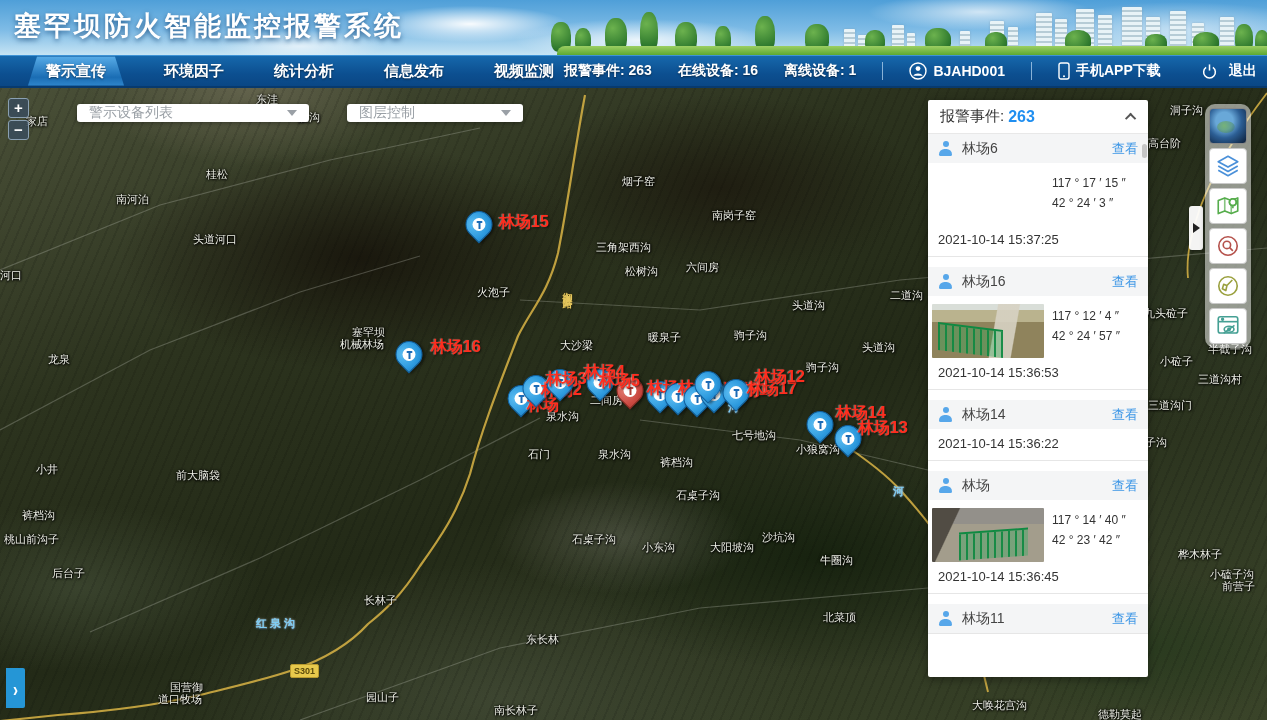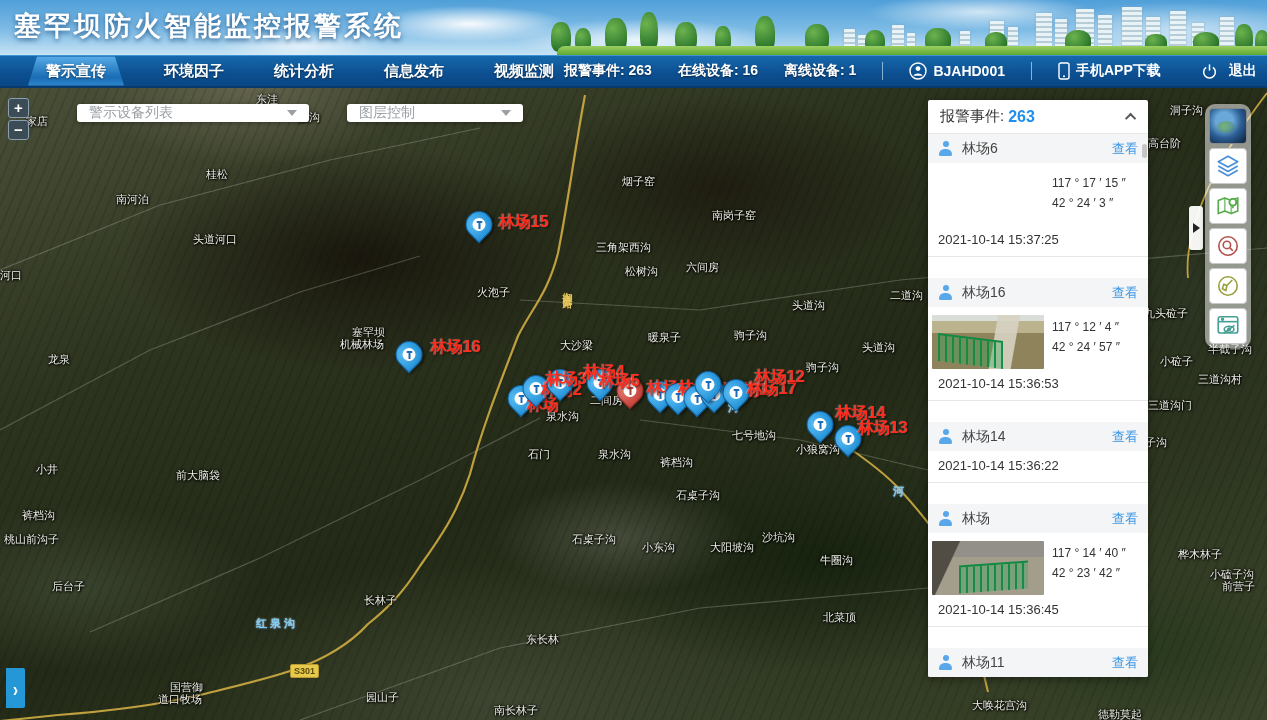--- a/index.html
+++ b/index.html
@@ -96,21 +96,21 @@
 
   
   .alarm-panel{position:absolute;left:928px;top:12px;width:220px;height:577px;background:#fff;z-index:6;
     border-radius:2px;box-shadow:0 2px 8px rgba(0,0,0,.4);overflow:hidden;}
   .ap-header{height:34px;display:flex;align-items:center;padding:0 12px;border-bottom:1px solid #e8e8e8;}
   .ap-title{font-size:15px;color:#333;}
   .ap-count{font-size:16px;font-weight:bold;color:#1f8ef0;margin-left:4px;}
   .ap-caret{margin-left:auto;width:8px;height:8px;border-left:2px solid #555;border-top:2px solid #555;
     transform:rotate(45deg) translateY(2px);cursor:pointer;}
   .ap-scroll{position:absolute;right:1px;top:44px;width:5px;height:14px;background:#c6c6c6;border-radius:3px;cursor:pointer;}
-  .ap-item{border-bottom:1px solid #e6e6e6;margin-bottom:21px;cursor:pointer;}
+  .ap-item{border-bottom:1px solid #e6e6e6;margin-bottom:10px;cursor:pointer;}
   .ap-item-head{height:29px;display:flex;align-items:center;background:#f4f5f6;padding:0 10px;}
   .p-icon{position:relative;width:15px;height:15px;flex:none;}
   .p-icon::before{content:"";position:absolute;top:0;left:4.5px;width:6px;height:6px;border-radius:50%;background:#57a7ea;}
   .p-icon::after{content:"";position:absolute;bottom:0;left:1px;width:13px;height:7px;border-radius:7px 7px 2px 2px;background:#57a7ea;}
   .ap-name{margin-left:9px;font-size:14px;color:#444;}
   .ap-view{margin-left:auto;font-size:13px;color:#3e97e6;cursor:pointer;}
   .ap-body{display:flex;padding:8px 6px 0 4px;}
   .thumb{width:112px;height:54px;flex:none;position:relative;overflow:hidden;border-radius:1px;}
   .fence{position:absolute;left:6px;bottom:4px;width:58%;height:52%;transform:skewY(7deg);
     background:repeating-linear-gradient(90deg,rgba(16,138,66,.95) 0 2px,rgba(40,170,90,.35) 2px 7px);
@@ -283,21 +283,21 @@
         <span class="map-label" style="left: 176px; top: 380px;">前大脑袋</span>
         <span class="map-label" style="left: 676px; top: 400px;">石桌子沟</span>
         <span class="map-label" style="left: 572px; top: 444px;">石桌子沟</span>
         <span class="map-label" style="left: 642px; top: 452px;">小东沟</span>
         <span class="map-label" style="left: 710px; top: 452px;">大阳坡沟</span>
         <span class="map-label" style="left: 762px; top: 442px;">沙坑沟</span>
         <span class="map-label" style="left: 820px; top: 465px;">牛圈沟</span>
         <span class="map-label" style="left: 823px; top: 522px;">北菜顶</span>
         <span class="map-label" style="left: 4px; top: 444px;">桃山前沟子</span>
         <span class="map-label" style="left: 22px; top: 420px;">裤档沟</span>
-        <span class="map-label" style="left: 52px; top: 491px;">后台子</span>
+        <span class="map-label" style="left: 52px; top: 478px;">后台子</span>
         <span class="map-label" style="left: 364px; top: 505px;">长林子</span>
         <span class="map-label" style="left: 526px; top: 544px;">东长林</span>
         <span class="map-label" style="left: 366px; top: 602px;">园山子</span>
         <span class="map-label" style="left: 170px; top: 592px;">国营御</span>
         <span class="map-label" style="left: 158px; top: 604px;">道口牧场</span>
         <span class="map-label" style="left: 494px; top: 615px;">南长林子</span>
         <span class="map-label" style="left: 972px; top: 610px;">大唤花宫沟</span>
         <span class="map-label" style="left: 1098px; top: 619px;">德勒莫起</span>
         <span class="map-label" style="left: 1170px; top: 15px;">洞子沟</span>
         <span class="map-label" style="left: 1148px; top: 48px;">高台阶</span>

